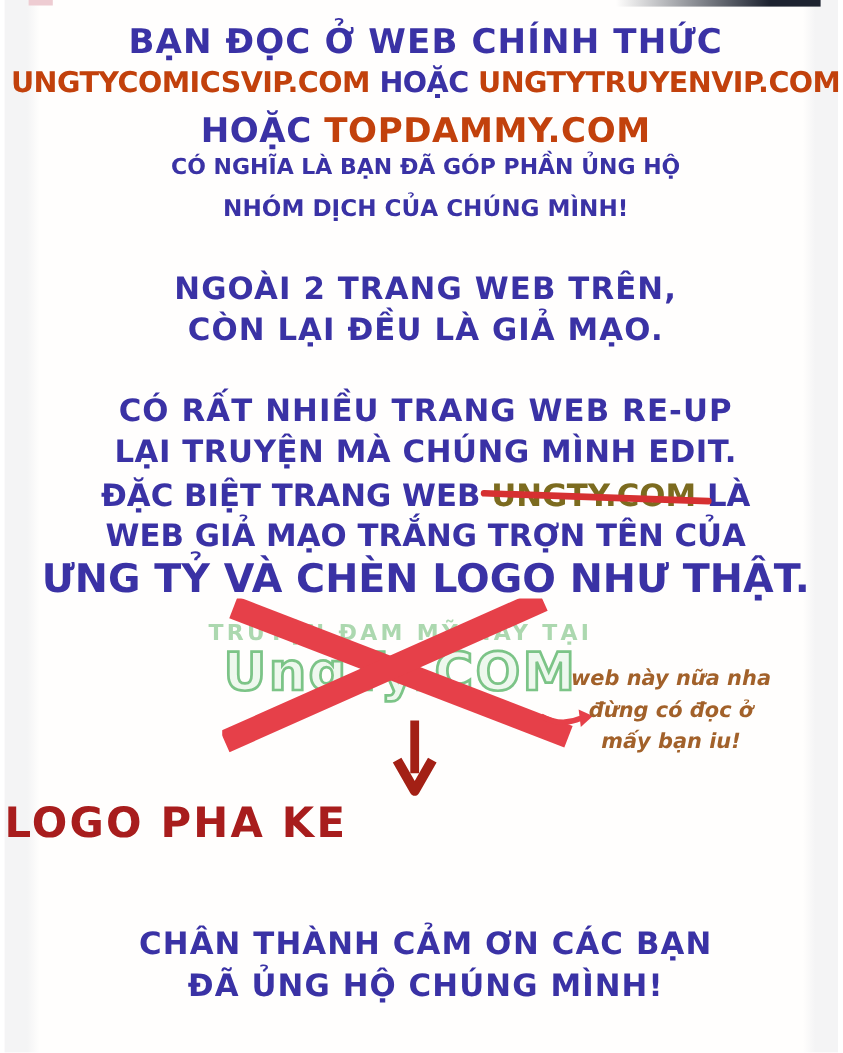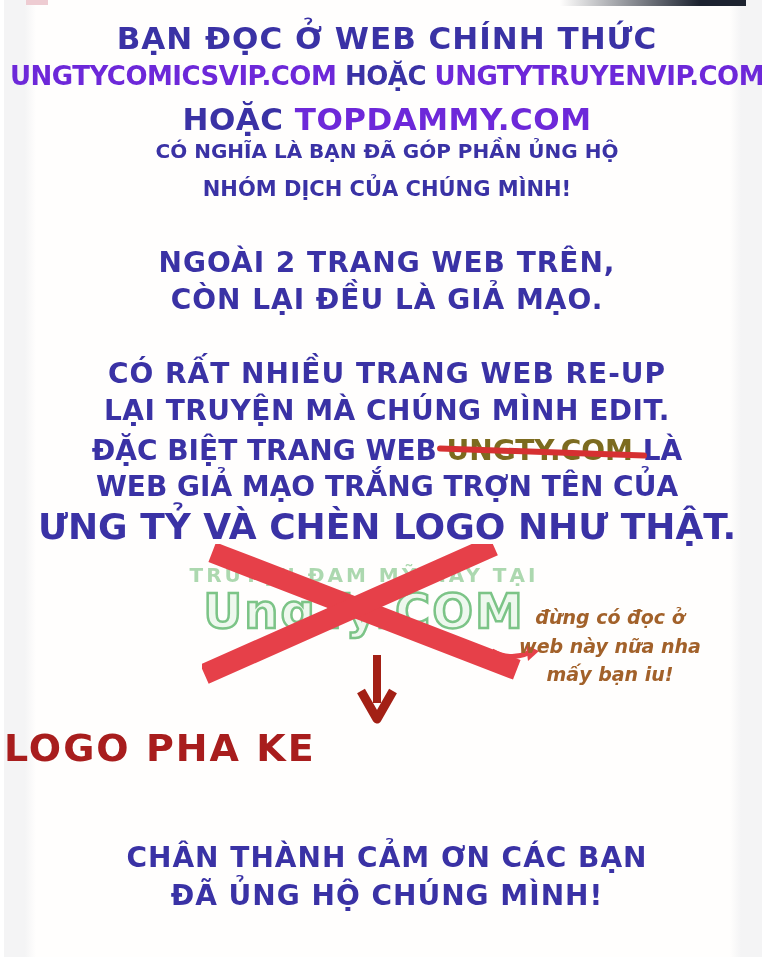--- a/index.html
+++ b/index.html
@@ -11,21 +11,21 @@
   .edge { position:absolute; top:0; height:957px; width:32px; }
   .edge.left  { left:0;  background:linear-gradient(to right,#f4f4f5 65%,rgba(255,255,255,0)); }
   .edge.right { right:0; background:linear-gradient(to left,#f4f4f5 65%,rgba(255,255,255,0)); }
   .frag-pink { position:absolute; left:22px; top:0; width:22px; height:5px; background:#eeccd2; }
   .frag-navy { position:absolute; left:556px; top:0; width:186px; height:6px;
                background:linear-gradient(to right, rgba(29,35,48,0), #1d2330 75%); }
 
   .line { position:absolute; left:0; width:766px; text-align:center;
           font-weight:bold; white-space:nowrap; }
   .blue { color:#3a32a5; }
-  .red  { color:#6d28d9; }
+  .red  { color:#c2410c; }
 
   .t1  { top:20px;  font-size:31px; letter-spacing:1px; }
   .t2  { top:61px;  font-size:26px; letter-spacing:-0.5px; }
   .t3  { top:101px; font-size:31px; letter-spacing:0.5px; }
   .t4  { top:139px; font-size:20px; }
   .t5  { top:177px; font-size:21px; }
   .t6  { top:246px; font-size:28px; letter-spacing:1px; }
   .t7  { top:283px; font-size:28px; letter-spacing:1px; }
   .t8  { top:357px; font-size:28px; letter-spacing:1px; }
   .t9  { top:394px; font-size:28px; letter-spacing:0.5px;text-align:center; }
@@ -110,22 +110,22 @@
     <line x1="20" y1="12" x2="305" y2="122" stroke="#e64049" stroke-width="21" stroke-linecap="square"></line>
     <line x1="282" y1="6" x2="12" y2="126" stroke="#e64049" stroke-width="21" stroke-linecap="square"></line>
   </svg>
 
   <svg class="ptr-svg" width="50" height="26" viewBox="0 0 50 26">
     <path d="M2,10 Q20,20 38,12" stroke="#e64049" stroke-width="5" fill="none"></path>
     <polygon points="36,4 49,10 38,20" fill="#e64049"></polygon>
   </svg>
 
   <div class="note">
+    <div>web này nữa nha</div>
     <div>đừng có đọc ở</div>
-    <div>web này nữa nha</div>
     <div>mấy bạn iu!</div>
   </div>
 
   <svg class="down-svg" width="46" height="76" viewBox="0 0 46 76">
     <line x1="23" y1="4" x2="23" y2="52" stroke="#a32015" stroke-width="8"></line>
     <polyline points="7,40 23,68 39,40" stroke="#a32015" stroke-width="9" fill="none" stroke-linejoin="round"></polyline>
   </svg>
 
   <div class="caption">LOGO PHA KE</div>
 

